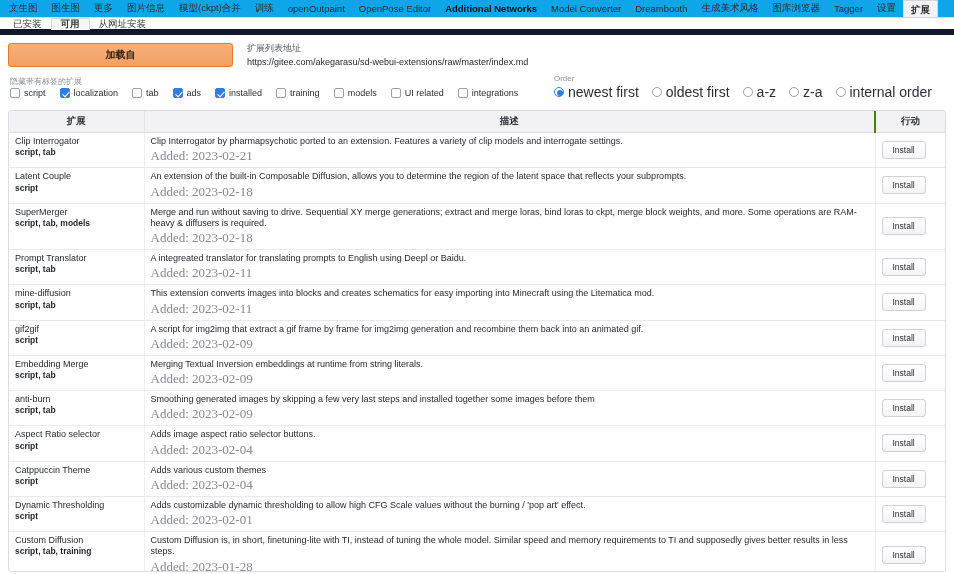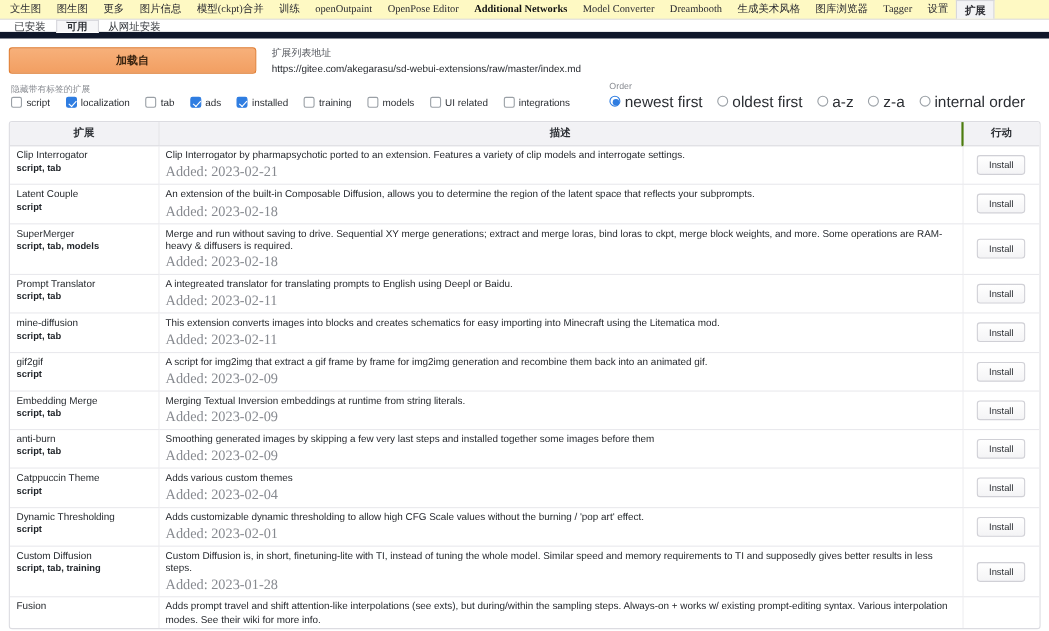--- a/index.html
+++ b/index.html
@@ -12,24 +12,23 @@
     font-size: 10px;
     color: #1f2328;
   }
   #app { width: 954px; height: 574px; position: relative; }
 
   
   .topbar {
     display: flex; align-items: stretch;
     height: 18px;
     border-bottom: 1px solid #d7d7dc;
-    background: #fef9c3;
+    background: #0ea5e9;
     padding-left: 2px;
     font-size: 9.5px;
-    font-family: Liberation Serif, serif;
   }
   .top-tab {
     padding: 2px 7px 0 7px;
     display: flex; align-items: center;
     color: #2b2b31;
     white-space: nowrap;
     border-bottom: 2px solid transparent;
     cursor: pointer;
   }
   .top-tab.active {
@@ -191,21 +190,21 @@
   th.c-ext { width: 135px; border-right: 1px solid #e4e4e8; }
   th.c-desc { border-right: 2px solid #4d7c0f; }
   th.c-act { width: 70px; }
   tbody td {
     border-bottom: 1px solid #e9e9ed;
     padding: 3px 6px;
     vertical-align: top;
   }
   td.c-ext { border-right: 1px solid #eeeef1; }
   td.c-desc { border-right: 1px solid #eeeef1; }
-  td.c-act { text-align: center; vertical-align: middle; }
+  td.c-act { text-align: left; vertical-align: middle; }
   .ext-name { font-size: 9px; color: #1f2328; line-height: 1.25; }
   .ext-tags { font-size: 8.5px; font-weight: bold; color: #1f2328; line-height: 1.3; }
   .desc-text { font-size: 9px; color: #26292e; line-height: 1.25; }
   .desc-added { font-size: 13px; color: #86898f; margin-top: 1px; font-family: Liberation Serif, serif; }
   .install-btn {
     display: inline-block;
     padding: 3px 10px;
     font-size: 8.5px;
     border: 1px solid #d0d0d6;
     border-radius: 3px;
@@ -419,20 +418,31 @@
               <div class="ext-tags">script, tab</div>
             </td>
             <td class="c-desc">
               <div class="desc-text">Smoothing generated images by skipping a few very last steps and installed together some images before them</div>
               <div class="desc-added">Added: 2023-02-09</div>
             </td>
             <td class="c-act"><span class="install-btn">Install</span></td>
           </tr>
           <tr>
             <td class="c-ext">
+              <div class="ext-name">Aspect Ratio selector</div>
+              <div class="ext-tags">script</div>
+            </td>
+            <td class="c-desc">
+              <div class="desc-text">Adds image aspect ratio selector buttons.</div>
+              <div class="desc-added">Added: 2023-02-04</div>
+            </td>
+            <td class="c-act"><span class="install-btn">Install</span></td>
+          </tr>
+          <tr>
+            <td class="c-ext">
               <div class="ext-name">Catppuccin Theme</div>
               <div class="ext-tags">script</div>
             </td>
             <td class="c-desc">
               <div class="desc-text">Adds various custom themes</div>
               <div class="desc-added">Added: 2023-02-04</div>
             </td>
             <td class="c-act"><span class="install-btn">Install</span></td>
           </tr>
           <tr>

